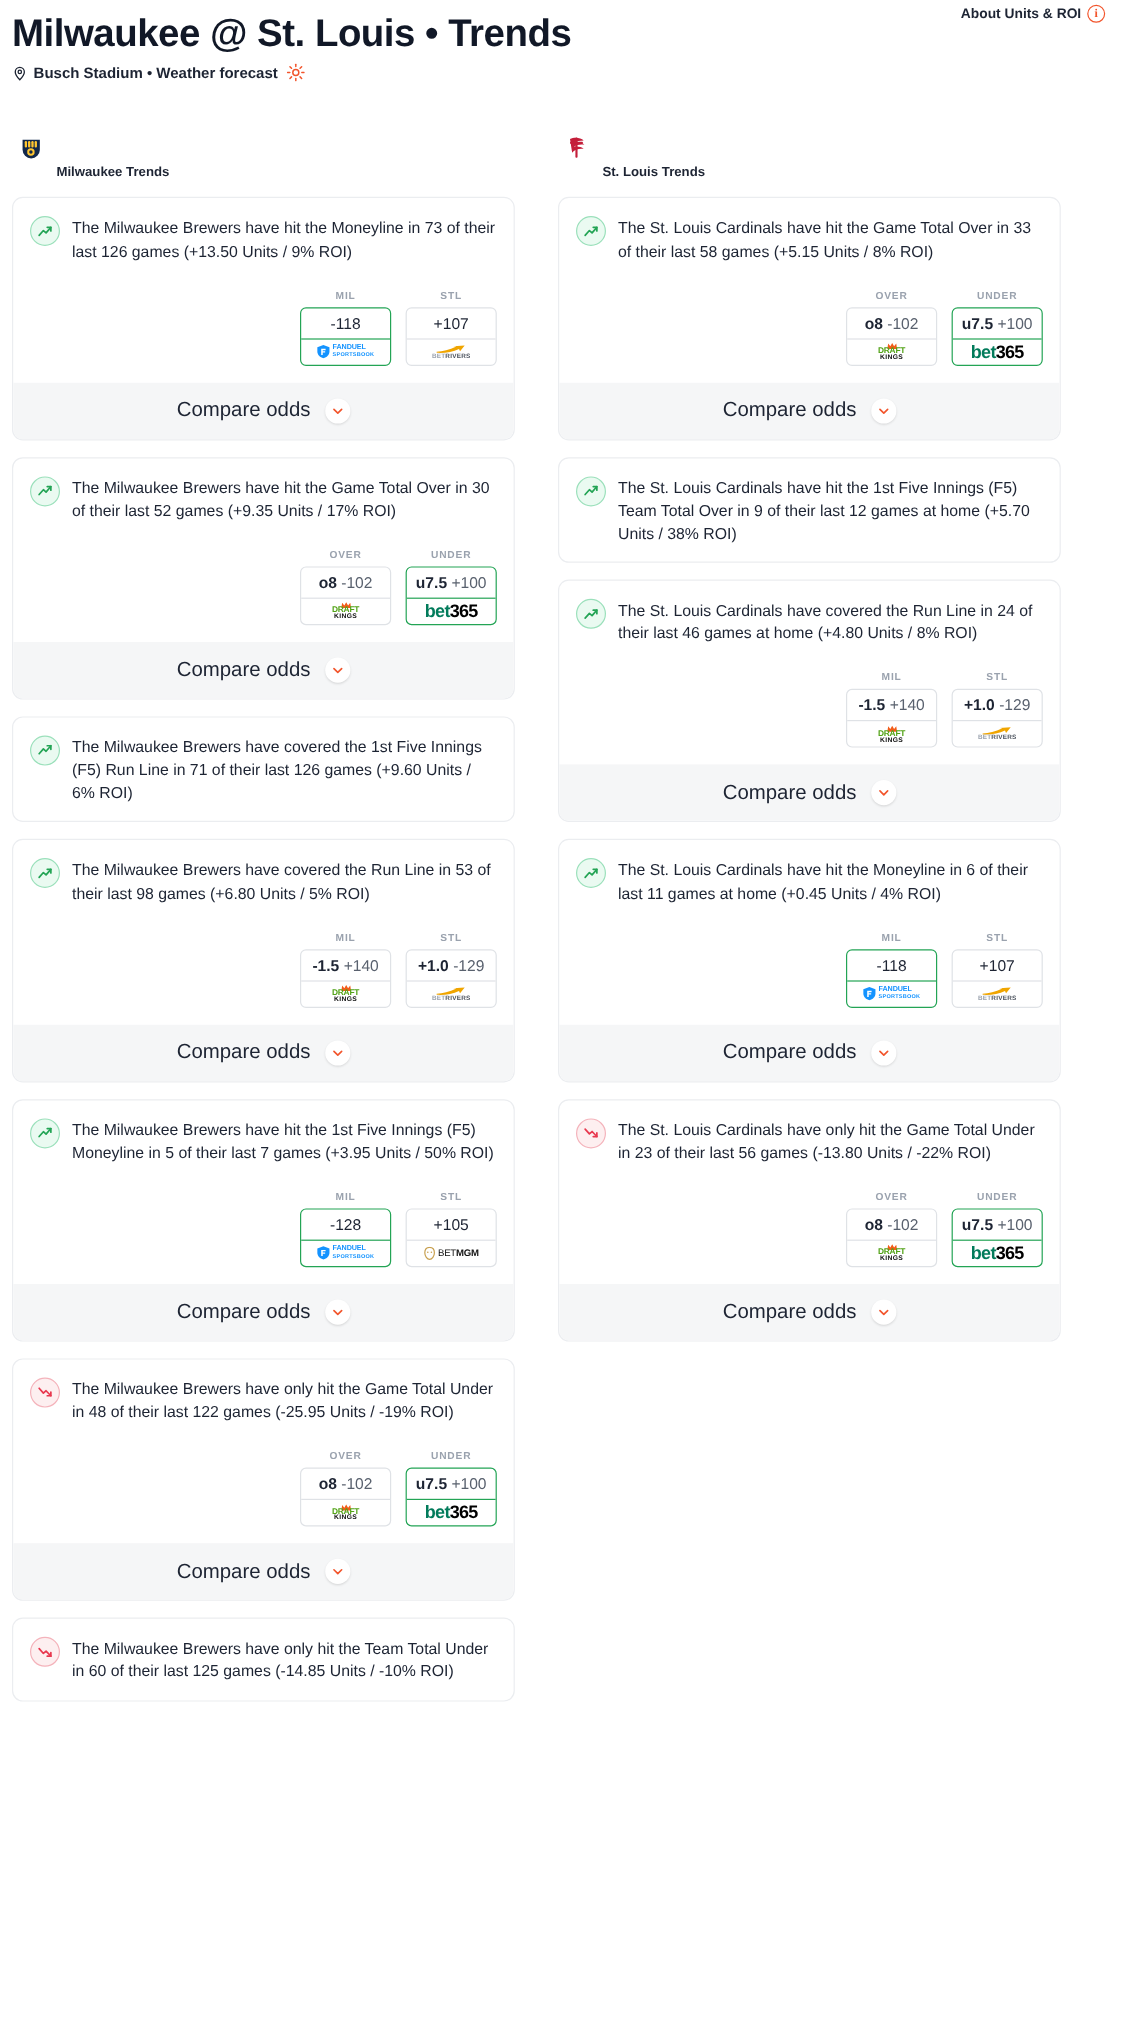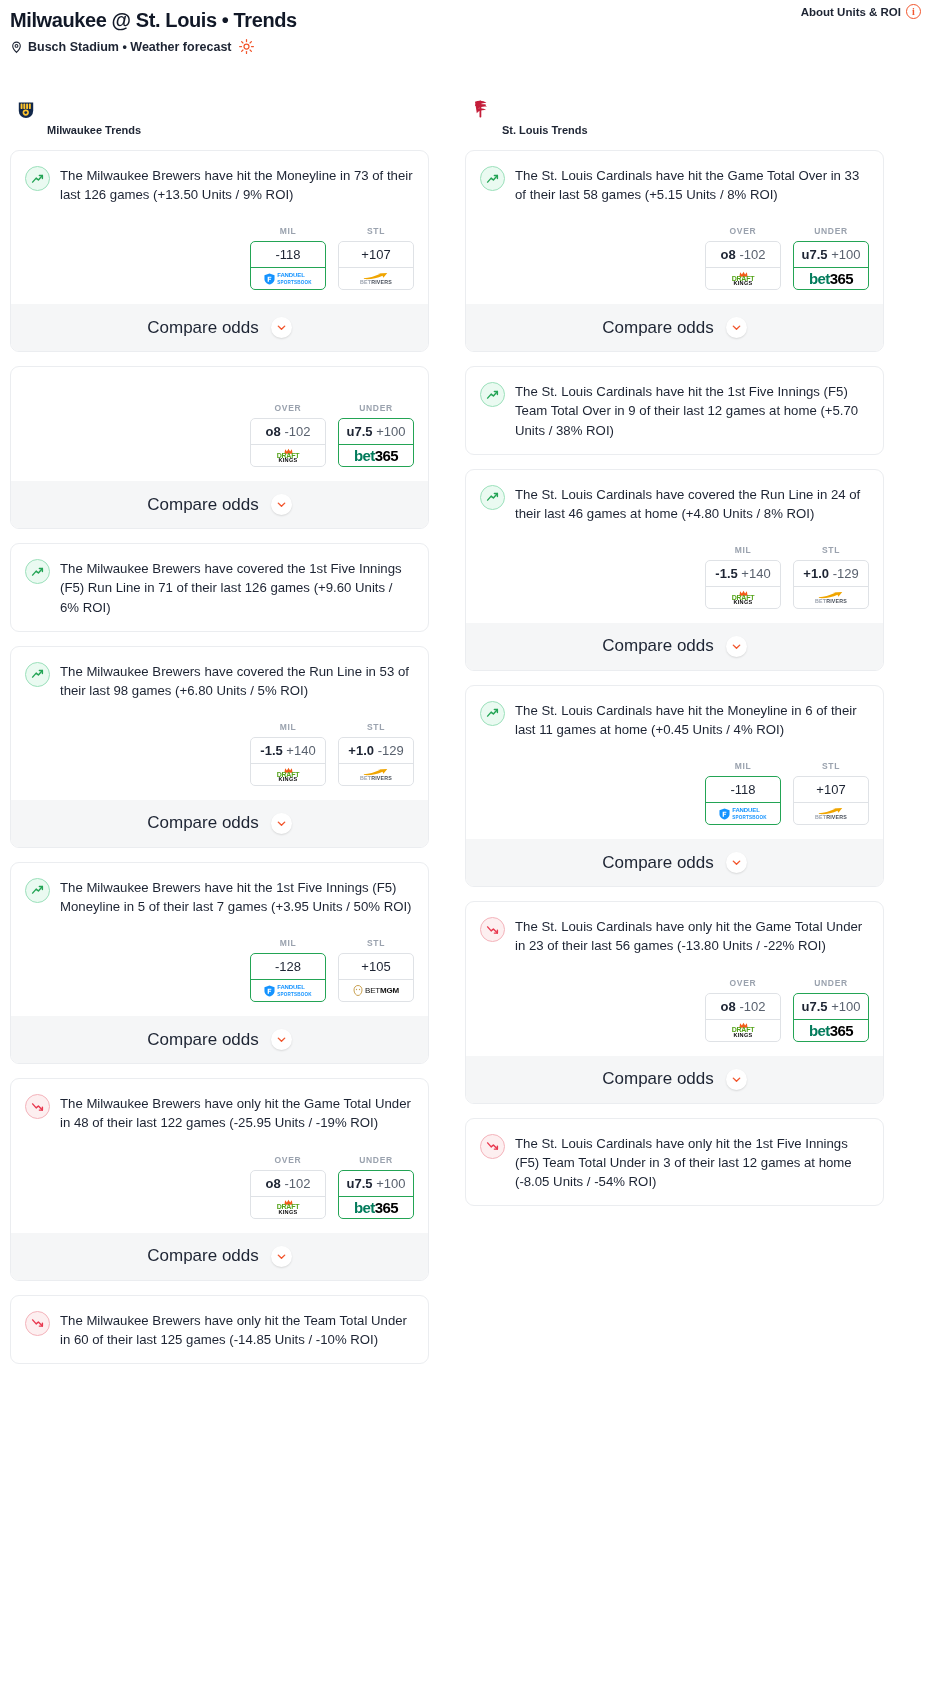--- a/index.html
+++ b/index.html
@@ -11,21 +11,21 @@
     -webkit-font-smoothing: antialiased;
   }
   body { padding: 0 10px; }
 
   
   .page-header {
     position: relative;
     padding: 8px 0 2px 0;
   }
   .page-title {
-    font-size: 20px;
+    font-size: 32px;
     font-weight: bold;
     letter-spacing: -0.4px;
     color: #111827;
     line-height: 1.2;
   }
   .about-link {
     position: absolute;
     top: 4px;
     right: 8px;
     display: flex;
@@ -292,20 +292,29 @@
         <div class="compare-bar">
           <span class="compare-label">Compare odds</span>
           <span class="chev-btn">
             <svg viewBox="0 0 24 24" width="11" height="11" fill="none" stroke="#f2552c" stroke-width="3" stroke-linecap="round" stroke-linejoin="round">
               <path d="M5 9 L12 16 L19 9"></path>
             </svg>
           </span>
         </div>
       </div>
       <div class="trend-card">
+        <div class="trend-top">
+          <span class="trend-icon up">
+            <svg viewBox="0 0 19 18" width="17" height="16">
+              <path d="M4 12.5 L8 8 L10.5 10.2 L15 5" fill="none" stroke="#23a455" stroke-width="1.6" stroke-linecap="round" stroke-linejoin="round"></path>
+              <path d="M11.6 5 H15 V8.4" fill="none" stroke="#23a455" stroke-width="1.6" stroke-linecap="round" stroke-linejoin="round"></path>
+            </svg>
+          </span>
+          <span class="trend-text">The Milwaukee Brewers have hit the Game Total Over in 30 of their last 52 games (+9.35 Units / 17% ROI)</span>
+        </div>
         <div class="odds-wrap">
           <div class="odds-col">
             <div class="odds-label">OVER</div>
             <div class="odds-box book-plain">
               <div class="odds-value"><b>o8</b> <span class="sec">-102</span></div>
               <div class="odds-logo">
                 <span class="logo-dk">
                   <svg class="dk-crown" viewBox="0 0 20 14">
                     <path d="M1 12 L2.5 2 L6.5 7 L10 1 L13.5 7 L17.5 2 L19 12 Z" fill="#f25c19"></path>
                   </svg>
@@ -710,26 +719,14 @@
         </div>
         <div class="compare-bar">
           <span class="compare-label">Compare odds</span>
           <span class="chev-btn">
             <svg viewBox="0 0 24 24" width="11" height="11" fill="none" stroke="#f2552c" stroke-width="3" stroke-linecap="round" stroke-linejoin="round">
               <path d="M5 9 L12 16 L19 9"></path>
             </svg>
           </span>
         </div>
       </div>
-      <div class="trend-card">
-        <div class="trend-top">
-          <span class="trend-icon down">
-            <svg viewBox="0 0 19 18" width="17" height="16">
-              <path d="M4 5.5 L8 10 L10.5 7.8 L15 12.5" fill="none" stroke="#e8384f" stroke-width="1.6" stroke-linecap="round" stroke-linejoin="round"></path>
-              <path d="M11.6 12.5 H15 V9.1" fill="none" stroke="#e8384f" stroke-width="1.6" stroke-linecap="round" stroke-linejoin="round"></path>
-            </svg>
-          </span>
-          <span class="trend-text">The St. Louis Cardinals have only hit the 1st Five Innings (F5) Team Total Under in 3 of their last 12 games at home (-8.05 Units / -54% ROI)</span>
-        </div>
-        <div class="card-pad-bottom"></div>
-      </div>
     </div>
   </div>
 
 </body></html>

